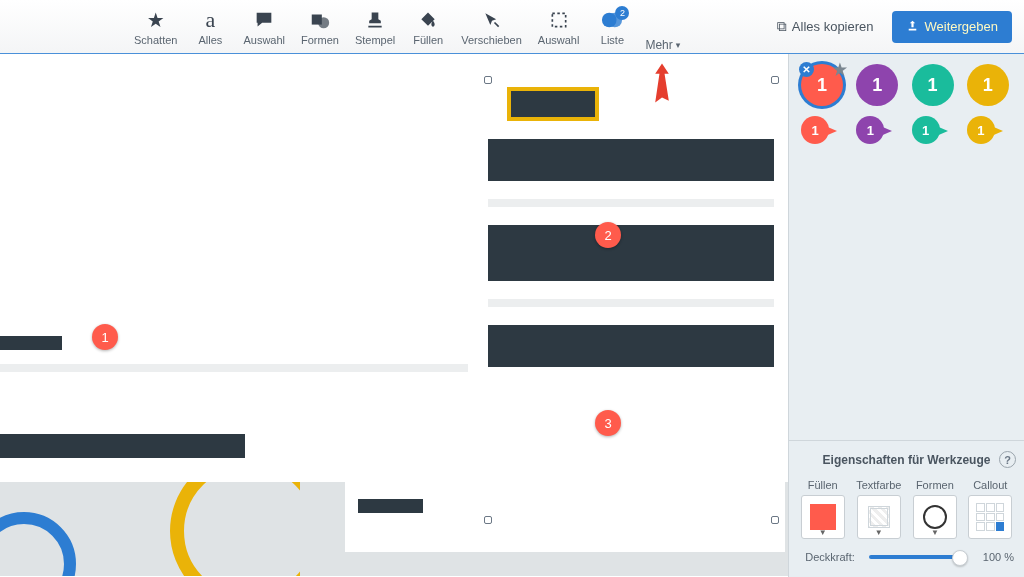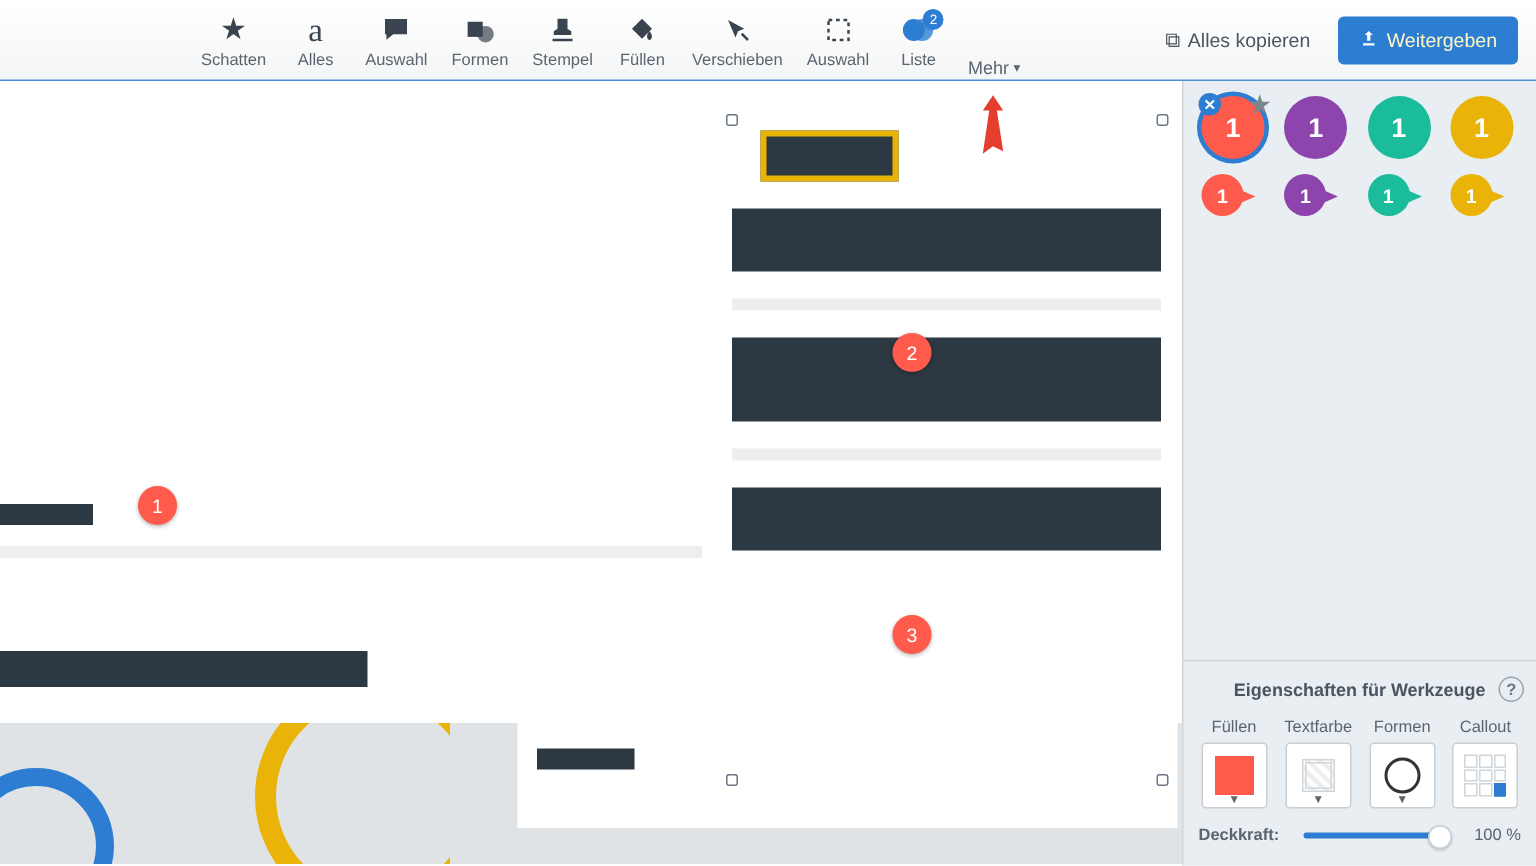--- a/index.html
+++ b/index.html
@@ -94,21 +94,21 @@
   .prop .box { width:44px; height:44px; background:#fff; border:1px solid #c8ced3; border-radius:3px; display:flex; align-items:center; justify-content:center; cursor:pointer; position:relative; }
   .prop .box .drop { position:absolute; bottom:1px; left:50%; transform:translateX(-50%); font-size:8px; color:#666; }
   .fill-sq { width:26px; height:26px; background:#ff5b4c; }
   .outline-sq { width:22px; height:22px; border:3px double #cfd6db; background:repeating-linear-gradient(45deg,#eee,#eee 3px,#fff 3px,#fff 6px); }
   .shape-circ { width:24px; height:24px; border:2px solid #333; border-radius:50%; }
   .shadow-grid { width:28px; height:28px; display:grid; grid-template-columns:repeat(3,1fr); grid-template-rows:repeat(3,1fr); gap:1px; }
   .shadow-grid span { background:#fff; border:1px solid #cfd6db; }
   .shadow-grid span.on { background:#2d7dd2; border-color:#2d7dd2; }
   
   .slider-row { display:flex; align-items:center; gap:8px; padding:10px 10px 6px; font-size:11px; color:#5a6570; }
-  .slider-row .lab { width:62px; text-align:left;font-weight:bold; }
+  .slider-row .lab { width:62px; text-align:center; }
   .slider { flex:1; height:4px; background:#2d7dd2; border-radius:2px; position:relative; }
   .slider::before { content:""; position:absolute; right:-6px; top:-5px; width:14px; height:14px; background:#fff; border:1px solid #c8ced3; border-radius:50%; box-shadow:0 1px 2px rgba(0,0,0,.2); }
   .slider-val { width:44px; text-align:right; }
   
   .type-row { display:flex; align-items:center; gap:8px; padding:6px 10px; font-size:11px; color:#5a6570; }
   .type-row .lab { width:62px; text-align:right; }
   .type-select { flex:1; height:24px; background:#fff; border:1px solid #c8ced3; border-radius:3px; padding:0 20px 0 8px; position:relative; display:flex; align-items:center; cursor:pointer; }
   .type-select::after { content:"⌃⌄"; position:absolute; right:5px; font-size:8px; letter-spacing:-2px; color:#666; line-height:8px; writing-mode: vertical-lr; transform: rotate(0); }
   .undo { width:22px; height:22px; display:flex; align-items:center; justify-content:center; color:#6b7785; cursor:pointer; font-size:15px; }
 </style>

